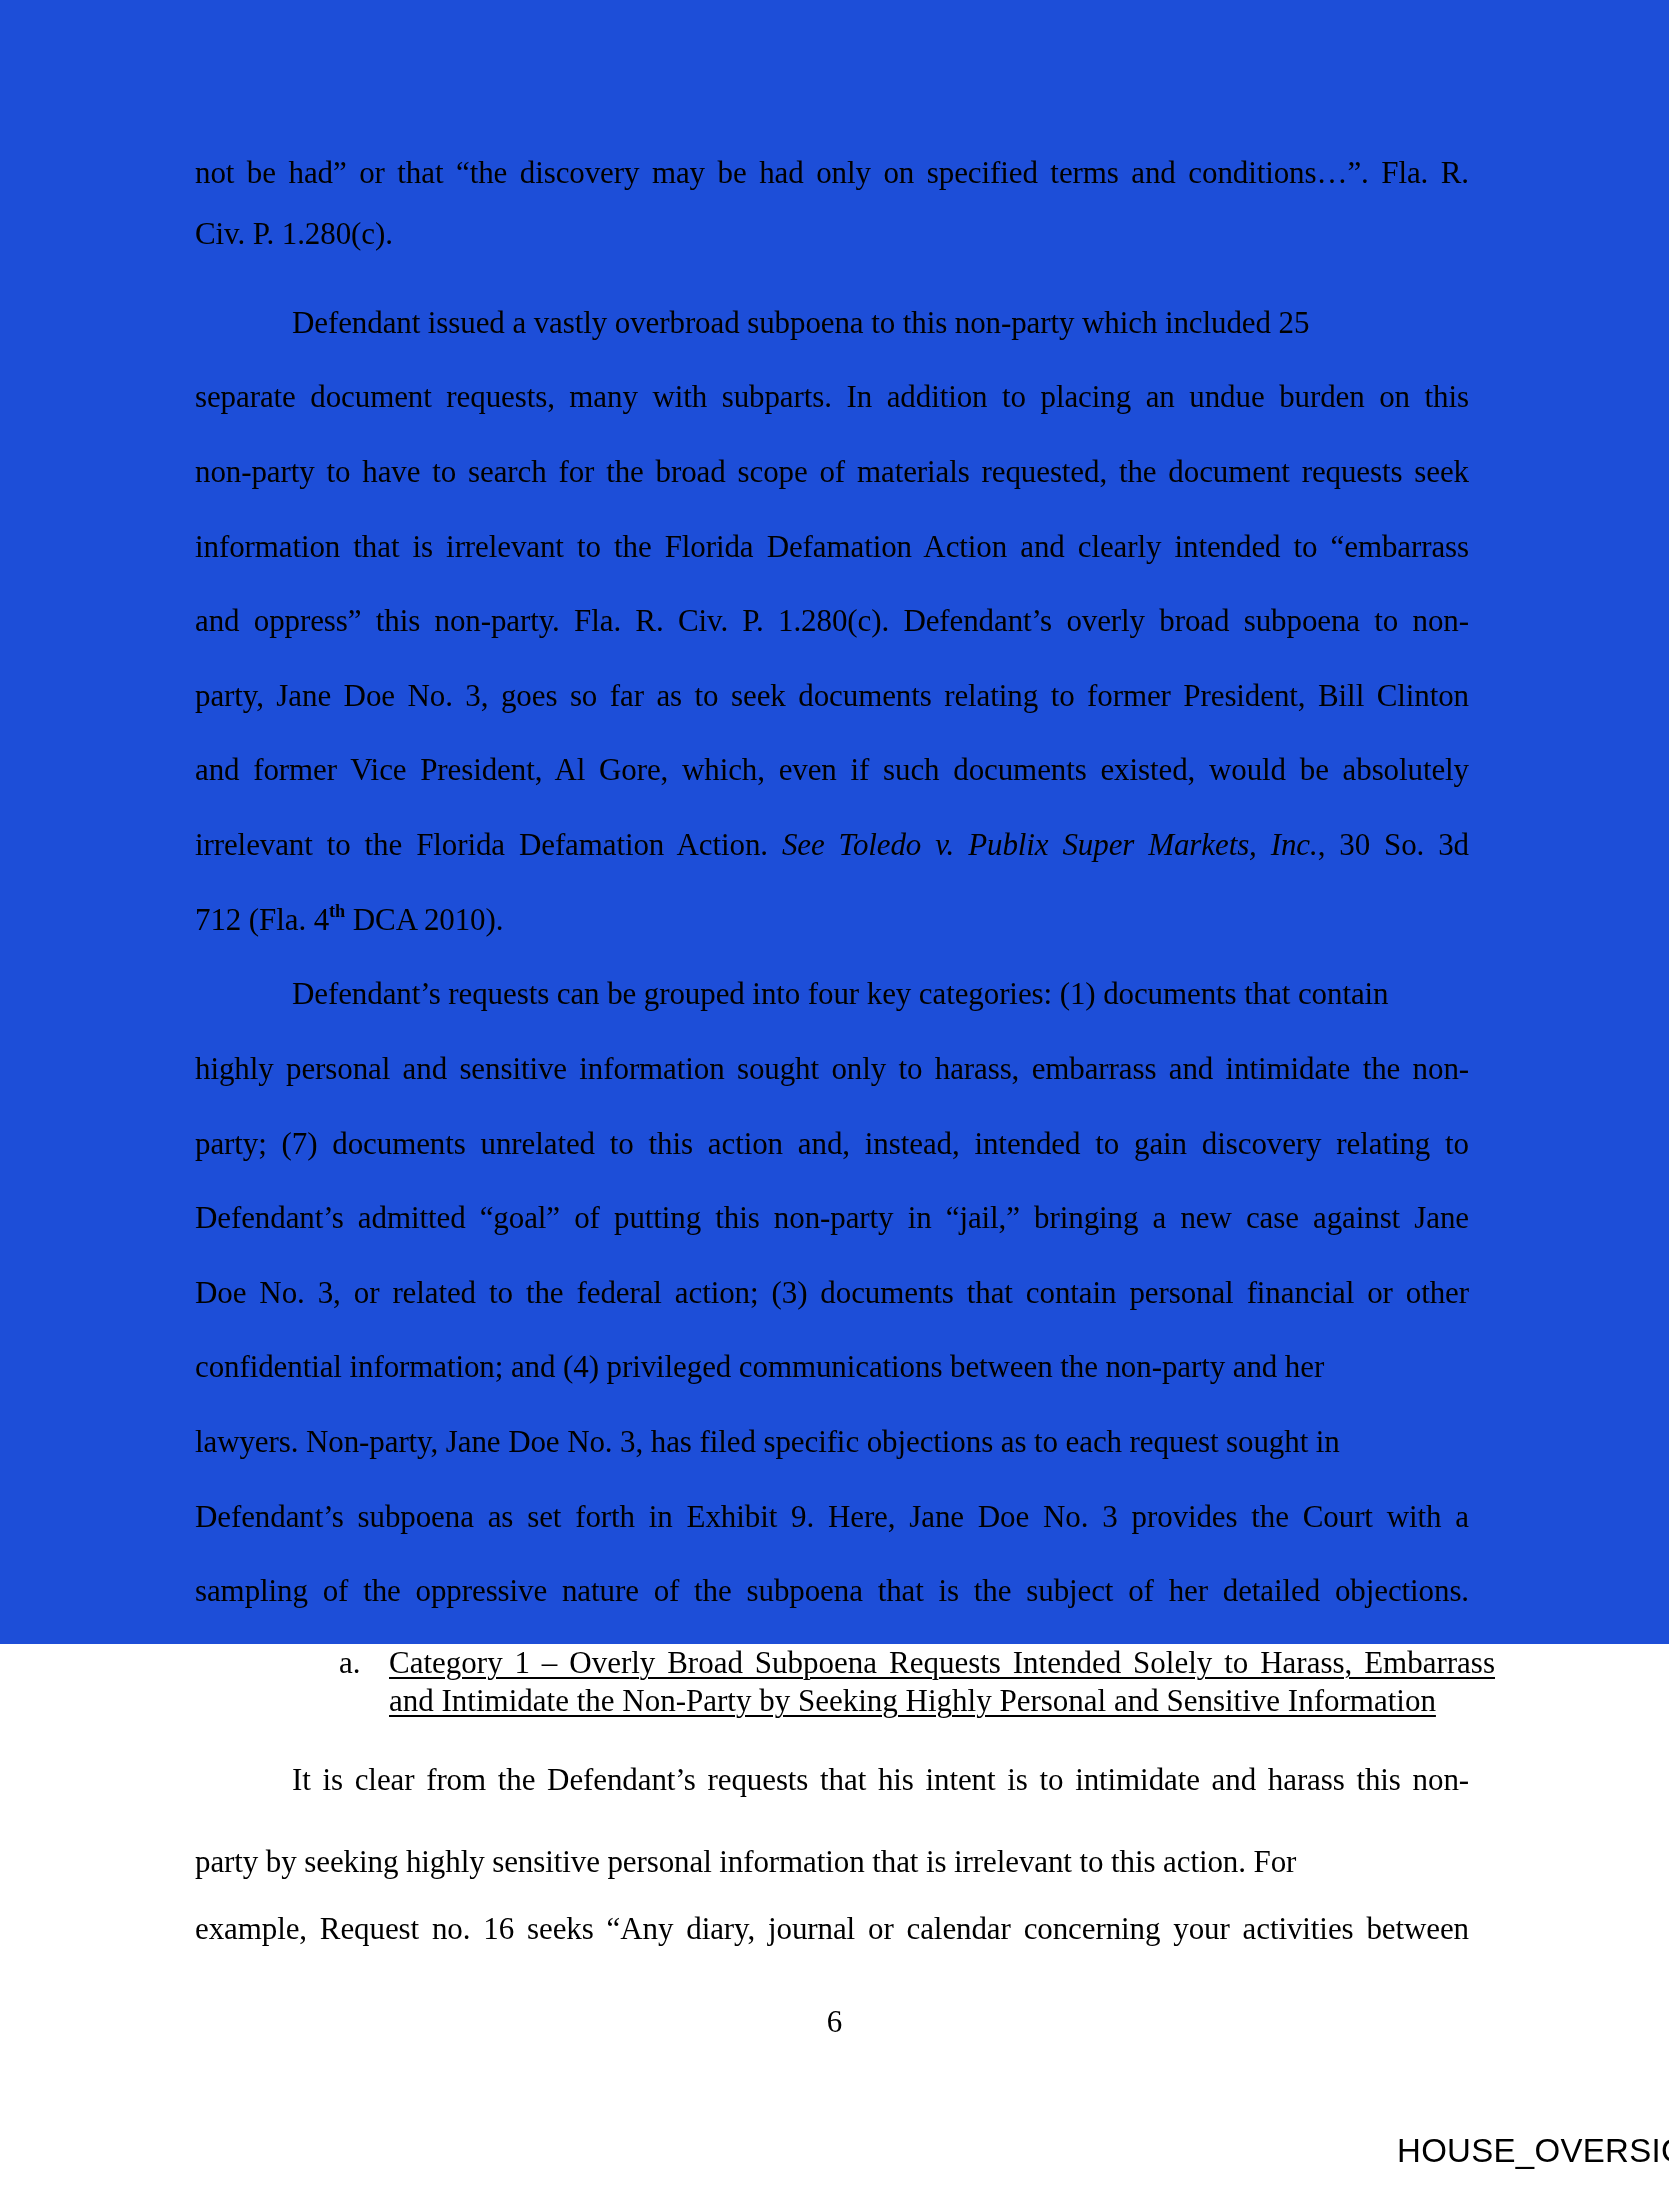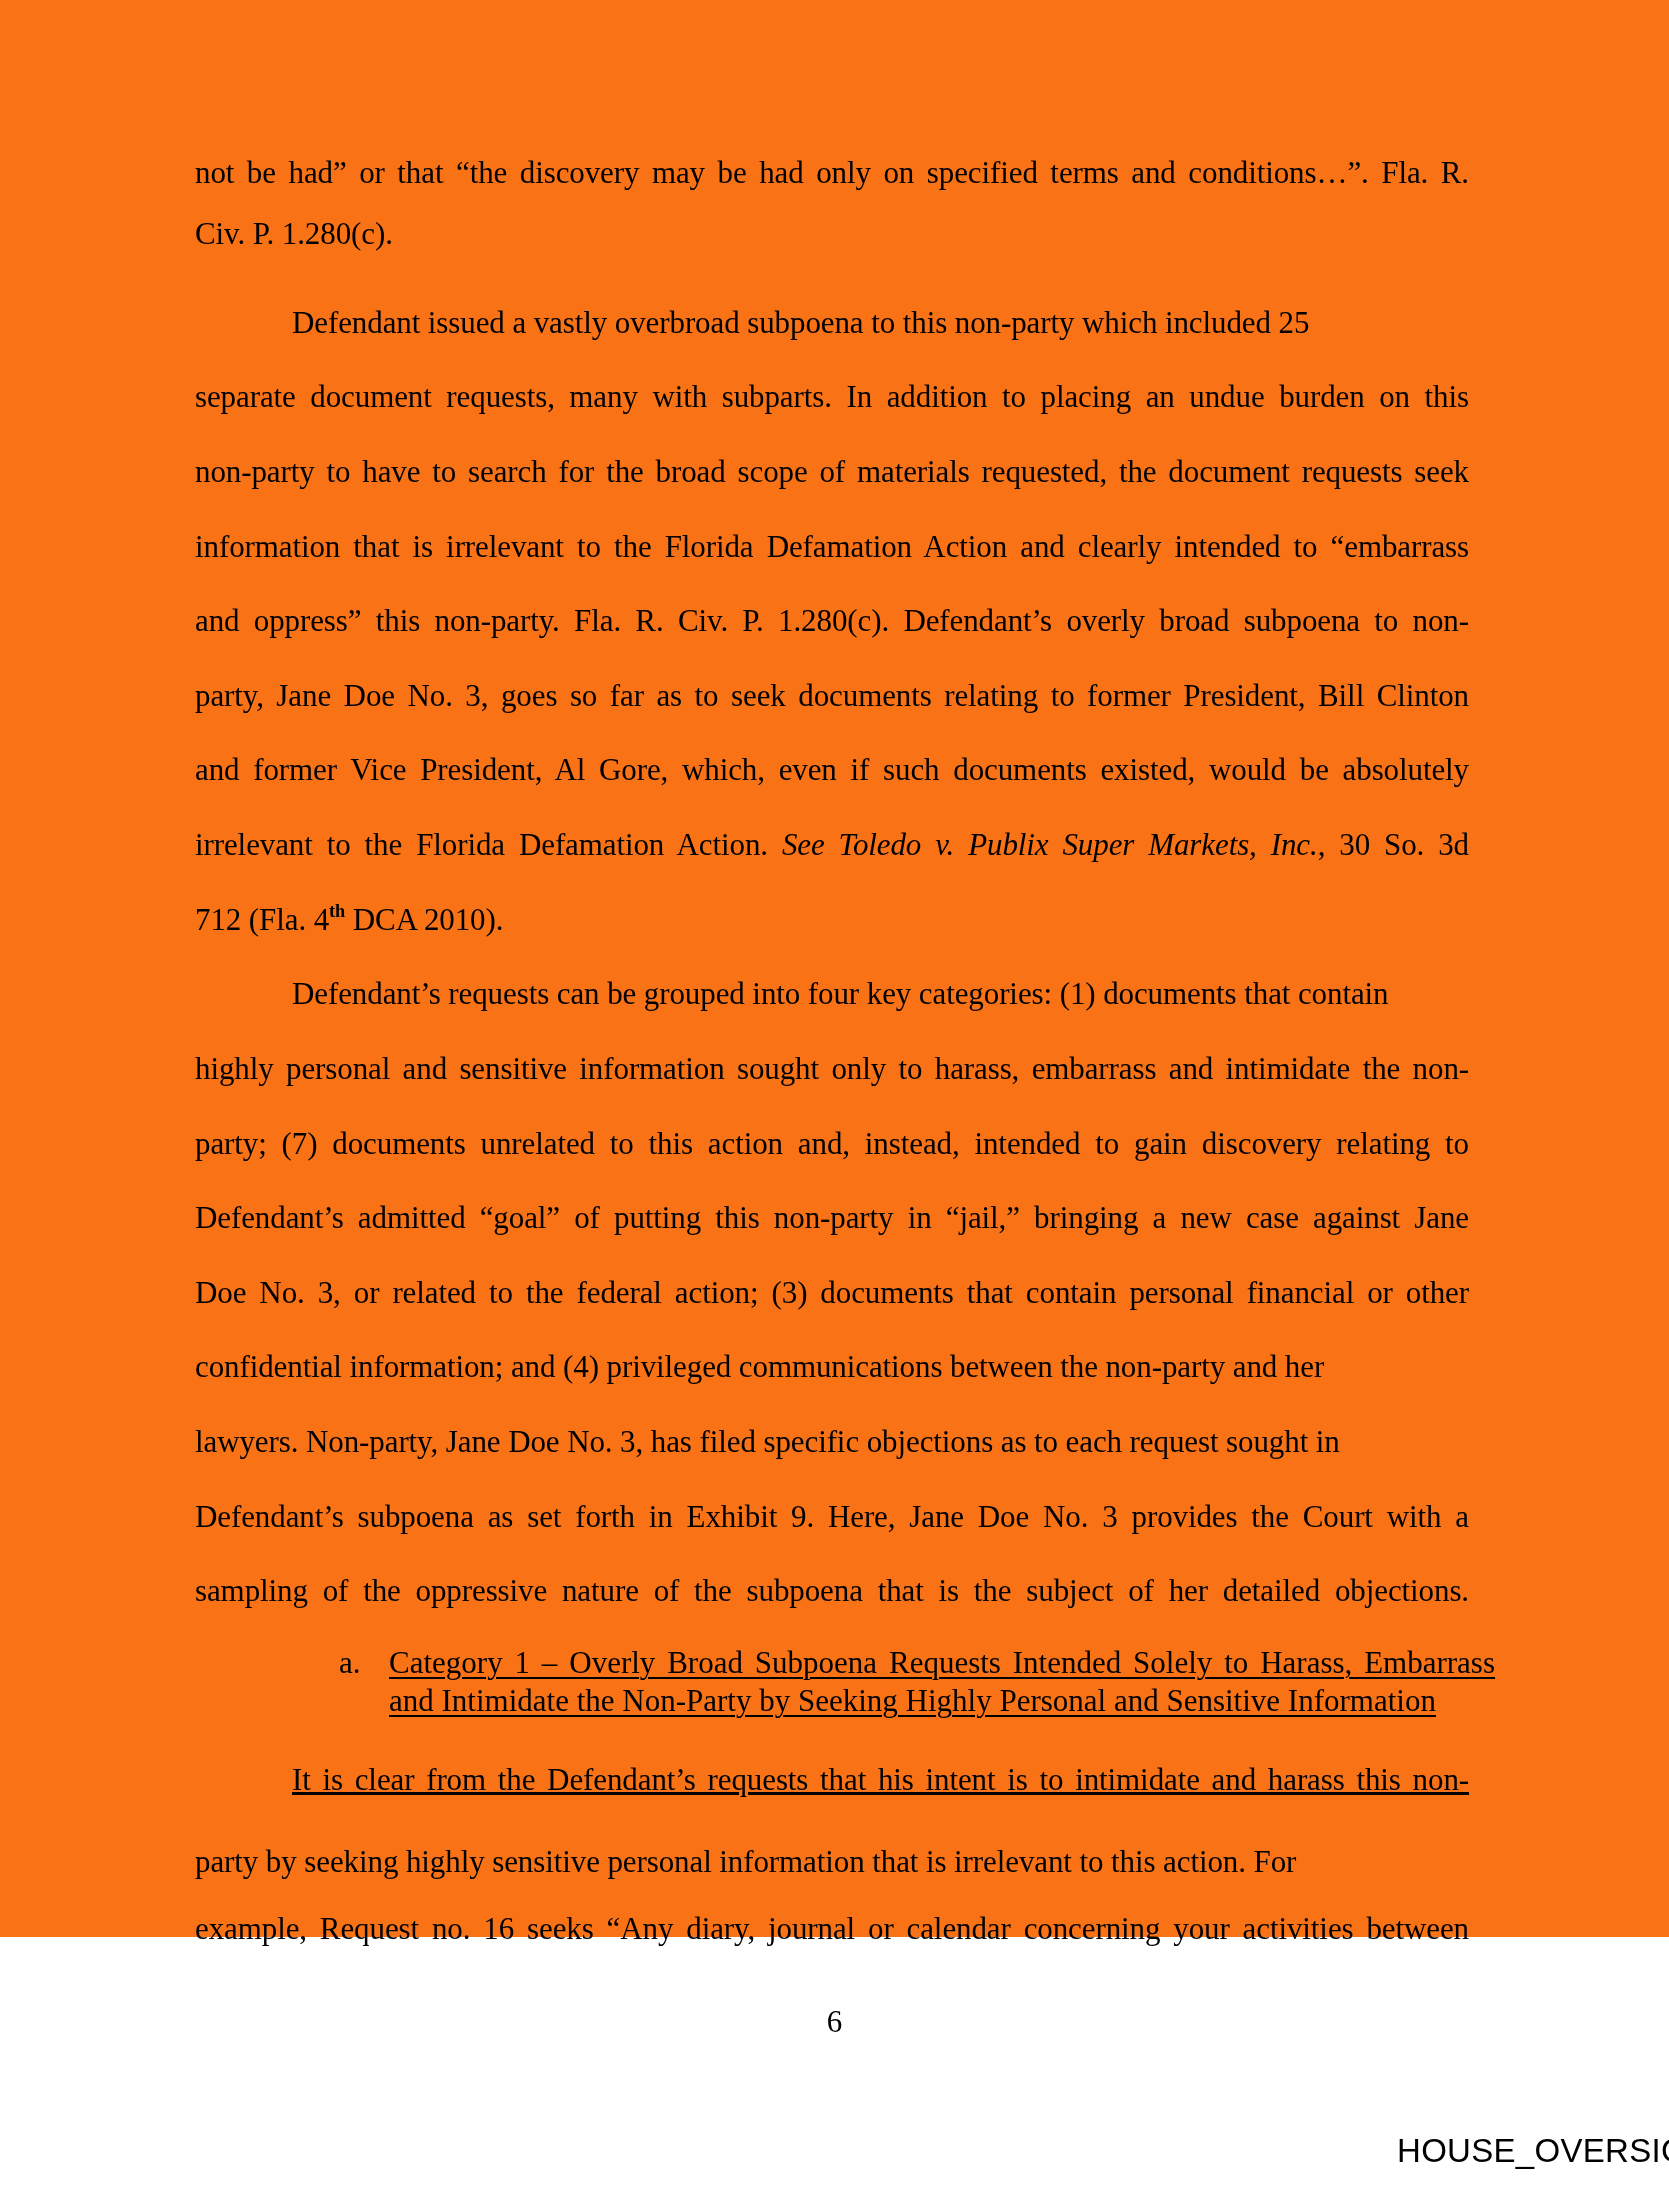--- a/index.html
+++ b/index.html
@@ -1,32 +1,32 @@
 <!DOCTYPE html>
 <html style="font-size:10.5px"><head>
   <meta charset="utf-8">
   <style>
     html, body { margin: 0; padding: 0; background: #ffffff; }
     body { width: 1669px; height: 2205px; position: relative; overflow: hidden; }
     .page {
-      position: absolute; left: 0; top: 0; width: 1669px; height: 1937px;
-      background: #f97316; color: #000000;
+      position: absolute; left: 0; top: 0; width: 1669px; height: 1644px;
+      background: #1d4ed8; color: #000000;
       font-family: "Liberation Serif", "DejaVu Serif", serif;
     }
     .line {
       position: absolute;
       left: 195px;
       font-size: 31px;
       line-height: 37px;
       white-space: nowrap;
       letter-spacing: -0.1px;
     }
     .line.justify { width: 1274px; text-align: justify; text-align-last: justify; }
     .line.indent { left: 292px; }
-    .line.indent.justify { width: 1177px; text-decoration: underline; }
+    .line.indent.justify { width: 1177px; }
     .i { font-style: italic; }
     sup { font-size: 18.3px; line-height: 0; position: relative; top: -1.3px; font-weight: bold; }
     .heading-marker {
       position: absolute; left: 339px; font-size: 31px; line-height: 37px;
     }
     .heading-line {
       position: absolute; left: 389px; font-size: 31px; line-height: 37px;
       white-space: nowrap; text-decoration: underline; text-decoration-thickness: 2px;
       text-underline-offset: 3.9px;
     }

